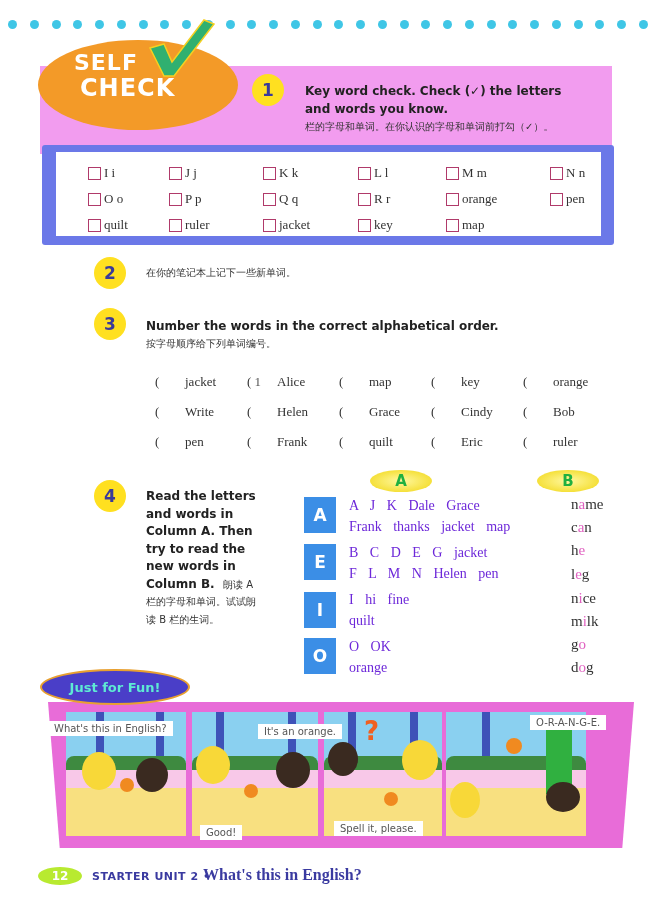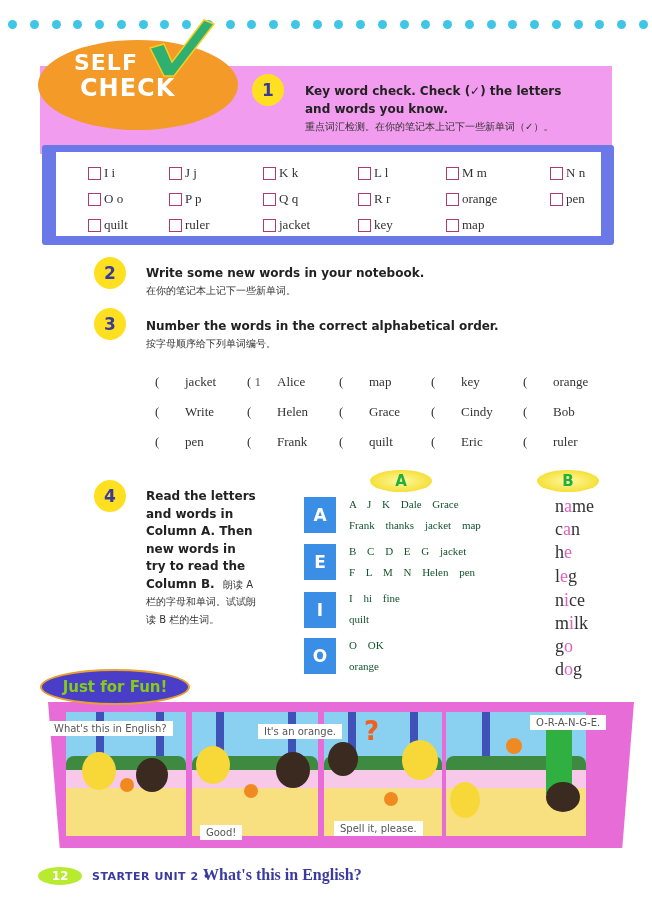--- a/index.html
+++ b/index.html
@@ -31,25 +31,25 @@
   .cb-item .box { width: 13px; height: 13px; border: 1.5px solid #b03a6a; margin-right: 3px; flex-shrink: 0; }
 
   .order-grid { position: absolute; left: 155px; top: 367px; width: 460px; }
   .order-row { display: flex; height: 30px; align-items: center; font-size: 13px; color: #333; }
   .order-item { width: 92px; display: flex; }
   .order-item .paren { width: 30px; display: inline-block; }
   .order-item .num { color: #555; }
 
   .vowel-tile { position: absolute; width: 32px; height: 36px; background: #3b8ee6; color: #fff; font-family: "DejaVu Sans", sans-serif; font-weight: bold; font-size: 17px; display: flex; align-items: center; justify-content: center; }
   .col-head { position: absolute; width: 62px; height: 22px; border-radius: 50%; background: radial-gradient(ellipse at center, #fff8a0 0%, #f5e03a 70%, #e0c020 100%); color: #20b040; font-family: "DejaVu Sans", sans-serif; font-weight: bold; font-size: 15px; display: flex; align-items: center; justify-content: center; }
-  .col-a-line { position: absolute; left: 349px; font-size: 11px; color: #14532d; word-spacing: 8px; white-space: nowrap; }
-  .col-b-word { position: absolute; left: 555px; font-size: 18px; color: #333; }
+  .col-a-line { position: absolute; left: 349px; font-size: 14px; color: #6d28d9; word-spacing: 8px; white-space: nowrap; }
+  .col-b-word { position: absolute; left: 571px; font-size: 15px; color: #333; }
   .col-b-word .hl { color: #e060c0; }
 
-  .jff { position: absolute; left: 40px; top: 669px; width: 150px; height: 36px; border-radius: 50%; background: #4a3ec8; border: 2px solid #e8a030; display: flex; align-items: center; justify-content: center; font-family: "DejaVu Sans", sans-serif; font-weight: bold; font-size: 15px; color: #84cc16; }
+  .jff { position: absolute; left: 40px; top: 669px; width: 150px; height: 36px; border-radius: 50%; background: #4a3ec8; border: 2px solid #e8a030; display: flex; align-items: center; justify-content: center; font-family: "DejaVu Sans", sans-serif; font-weight: bold; font-size: 13px; color: #5eead4; }
 
   .comic-band { position: absolute; left: 48px; top: 702px; width: 586px; height: 146px; background: #e86cd8; clip-path: polygon(0 0, 100% 0, 98% 100%, 2% 100%); }
   .panel { position: absolute; top: 712px; height: 124px; background: #fdf0f8; overflow: hidden; }
   .panel .sky { position: absolute; left: 0; top: 0; width: 100%; height: 60px; background: #8ad0f0; }
   .panel .win { position: absolute; top: 0; width: 8px; height: 60px; background: #3e52b8; }
   .panel .trees { position: absolute; left: 0; top: 44px; width: 100%; height: 14px; background: #3e8a40; border-radius: 8px 8px 0 0; }
   .panel .wall { position: absolute; left: 0; top: 58px; width: 100%; height: 66px; background: #f8c8e8; }
   .panel .table { position: absolute; left: 0; top: 76px; width: 100%; height: 48px; background: #f8e080; }
   .kid { position: absolute; border-radius: 50%; }
   .bubble { position: absolute; background: #fff; font-family: "DejaVu Sans", sans-serif; font-size: 10px; color: #555; padding: 2px 6px; white-space: nowrap; }
@@ -103,21 +103,21 @@
   <span class="check">CHECK</span>
 </div>
 <svg class="tick" viewBox="0 0 70 60">
   <path d="M4 30 L18 26 L26 44 L58 2 L68 6 L28 58 L18 58 Z" fill="#30b070" stroke="#f5d020" stroke-width="1.5"></path>
 </svg>
 
 <div class="num-circle" style="left:252px;top:74px;">1</div>
 <div class="instr" style="left:305px;top:82px;">
   <div>Key word check. Check (✓) the letters</div>
   <div>and words you know.</div>
-  <div class="cn">重点词汇检测。在你的笔记本上记下一些新单词（✓）。</div>
+  <div class="cn">栏的字母和单词。在你认识的字母和单词前打勾（✓）。</div>
 </div>
 
 <div class="cb-grid">
   <div class="cb-row">
     <label class="cb-item" style="width:81px">
         <span class="box"></span>
         <span>I i</span>
       </label>
     <label class="cb-item" style="width:94px">
         <span class="box"></span>
@@ -185,21 +185,20 @@
       </label>
     <label class="cb-item" style="width:104px">
         <span class="box"></span>
         <span>map</span>
       </label>
   </div>
 </div>
 
 <div class="num-circle" style="left:94px;top:257px;">2</div>
 <div class="instr" style="left:146px;top:264px;">
-  <div>Write some new words in your notebook.</div>
   <div class="cn">在你的笔记本上记下一些新单词。</div>
 </div>
 
 <div class="num-circle" style="left:94px;top:308px;">3</div>
 <div class="instr" style="left:146px;top:317px;">
   <div>Number the words in the correct alphabetical order.</div>
   <div class="cn">按字母顺序给下列单词编号。</div>
 </div>
 
 <div class="order-grid">
@@ -269,22 +268,22 @@
         <span>ruler</span>
       </div>
   </div>
 </div>
 
 <div class="num-circle" style="left:94px;top:480px;">4</div>
 <div class="instr" style="left:146px;top:488px;width:140px;line-height:17.5px;font-size:12px;">
   <div>Read the letters</div>
   <div>and words in</div>
   <div>Column A. Then</div>
+  <div>try to read the</div>
   <div>new words in</div>
-  <div>try to read the</div>
   <div><span>Column B.</span>&nbsp;&nbsp;<span class="cn">朗读 A</span></div>
   <div class="cn">栏的字母和单词。试试朗</div>
   <div class="cn">读 B 栏的生词。</div>
 </div>
 
 <div class="col-head" style="left:370px;top:470px;">A</div>
 <div class="col-head" style="left:537px;top:470px;">B</div>
 
 <div class="vowel-tile" style="left:304px;top:497px;">A</div>
 <div class="vowel-tile" style="left:304px;top:544px;">E</div>

